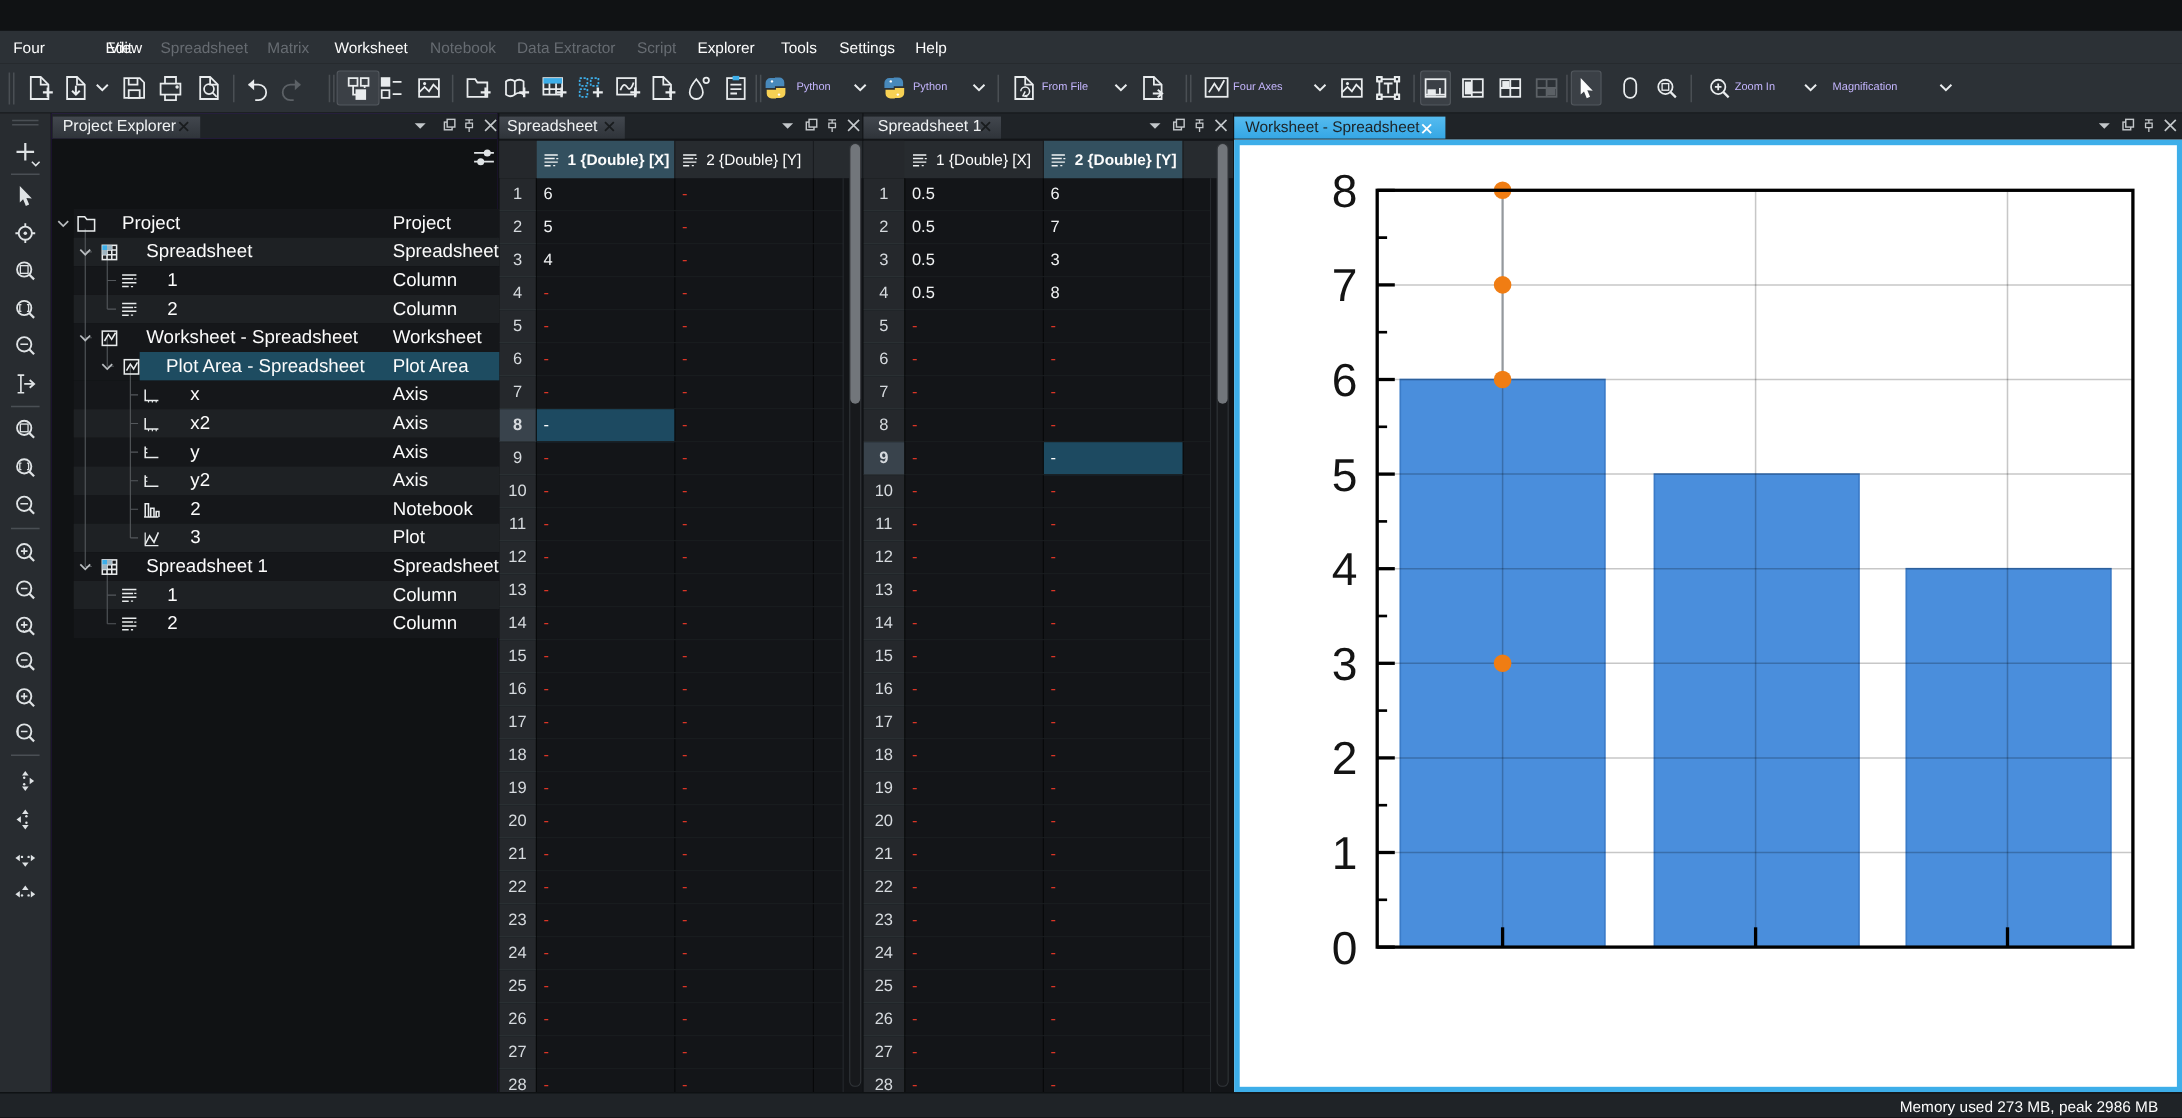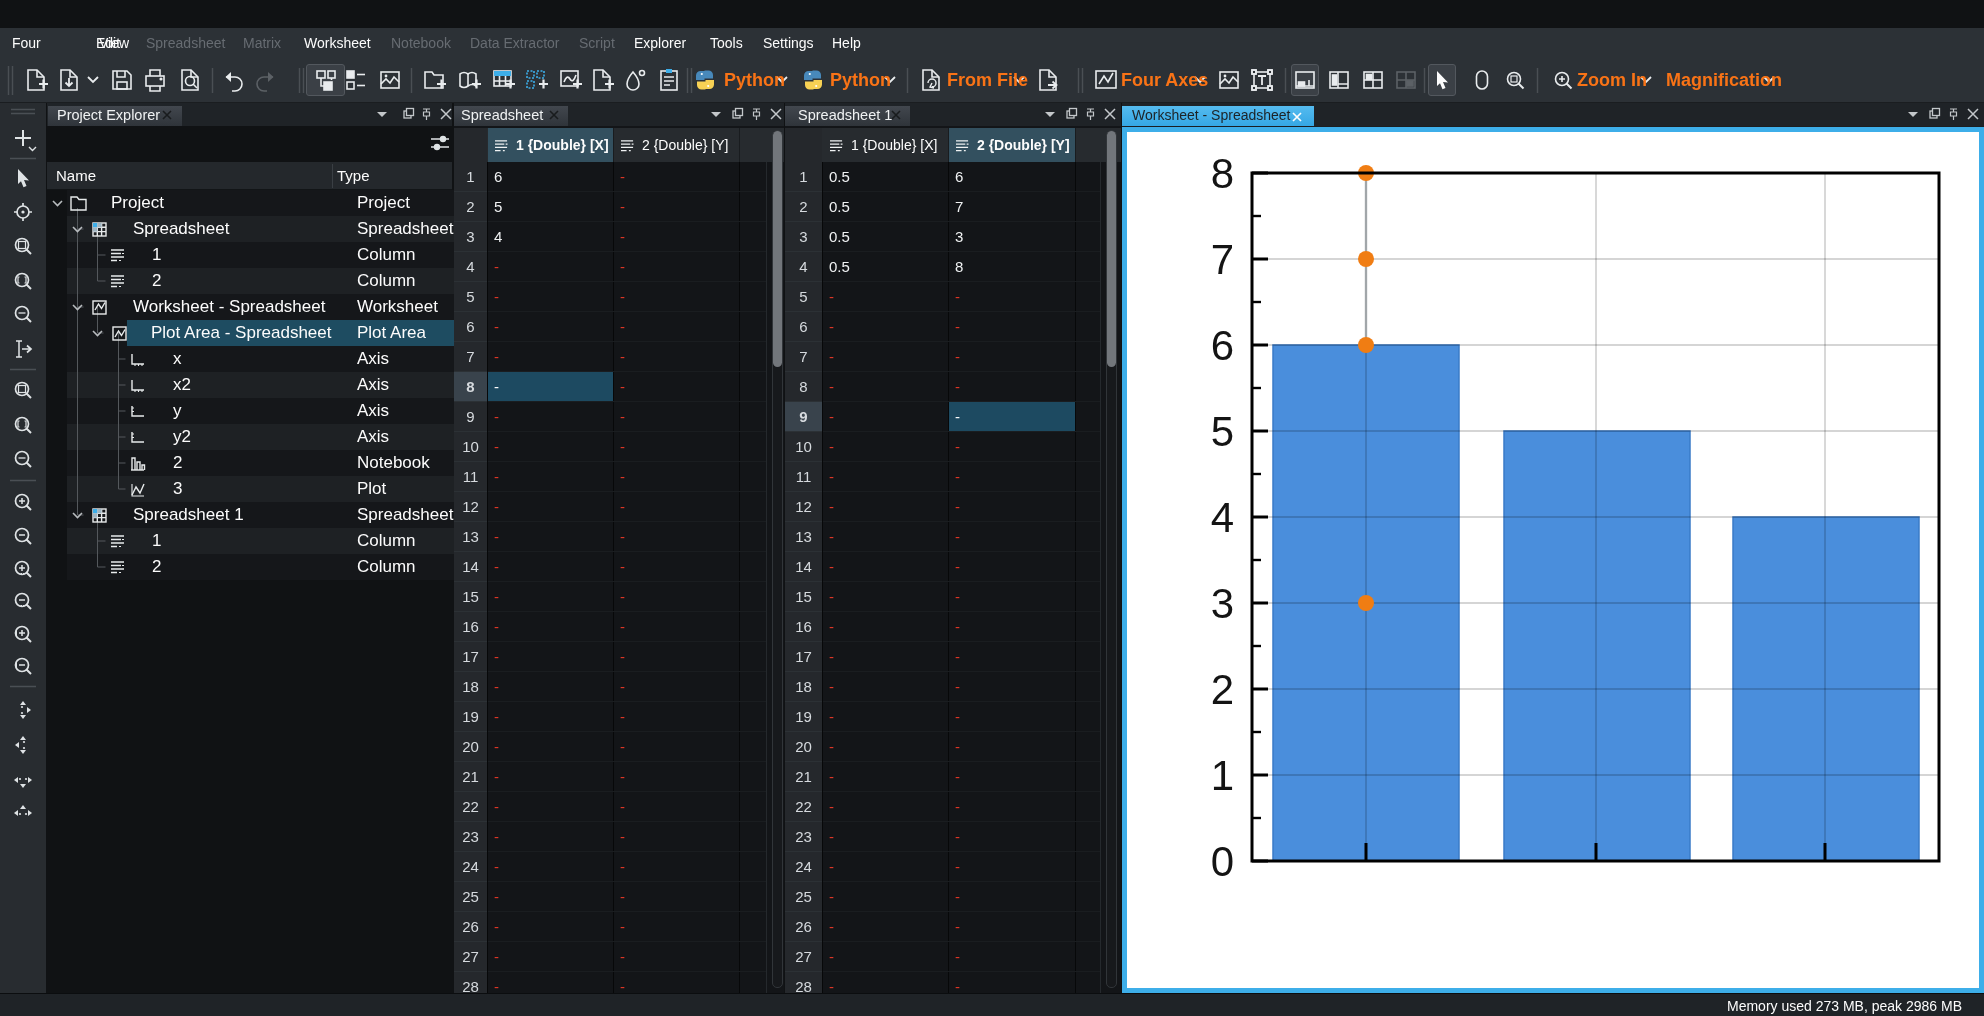--- a/index.html
+++ b/index.html
@@ -7,21 +7,21 @@
 body { font-family:"Liberation Sans", sans-serif; background:#101214; color:#fcfcfc; }
 #app { position:relative; width:1984px; height:1016px; }
 .abs { position:absolute; }
 .txt { position:absolute; white-space:nowrap; }
 
 #titlebar { left:0; top:0; width:1984px; height:28px; background:#2c3136; }
 #menubar { left:0; top:28px; width:1984px; height:30px; background:#2c3136; }
 #toolbar { left:0; top:58px; width:1984px; height:45px; background:#2c3136; border-bottom:1px solid #1a1d20; }
 .menuitem { position:absolute; top:0; height:30px; line-height:31px; font-size:14px; color:#fcfcfc; }
 .menuitem.dis { color:#676c72; }
-.tbtext { position:absolute; top:0; height:45px; line-height:44px; font-size:18px; color:#f97316;font-weight:bold; }
+.tbtext { position:absolute; top:0; height:45px; line-height:44px; font-size:10px; color:#c4b5fd; }
 
 #dock { left:0; top:103px; width:1984px; height:890px; background:#101214; }
 .panel { position:absolute; top:0; }
 .tabbar { position:absolute; left:0; top:0; right:0; height:23px; background:#1f2327; }
 .tabtxt { position:absolute; top:0; height:23px; line-height:23px; font-size:14.5px; color:#f0f2f3; }
 
 #explorer { left:47px; width:405px; height:890px; background:#4c1d95; }
 #lefttb { left:0; top:0; width:46px; height:890px; background:#282c30; position:absolute; }
 .trow { position:absolute; left:0; width:405px; height:26px; font-size:17px; line-height:26px;margin-left:20px; }
 .trow .nm { position:absolute; white-space:nowrap; }
@@ -426,25 +426,20 @@
       <div class="abs" style="left:0;top:23px;width:405px;height:867px;background:#101214;"></div>
 
       <svg class="abs" style="left:382px;top:30px;" width="22" height="20" viewBox="0 0 22 20">
         <g stroke="#dfe3e5" stroke-width="1.6" fill="#dfe3e5">
           <path d="M2 6 h18 M2 14 h18" fill="none"></path>
           <circle cx="14" cy="6" r="2.4"></circle>
             <circle cx="8" cy="14" r="2.4"></circle>
         </g>
       </svg>
 
-      <div class="abs" style="left:0;top:59px;width:405px;height:28px;background:#24282c;border-bottom:1px solid #121517;">
-        <div class="txt" style="left:9px;top:0;height:27px;line-height:27px;font-size:15px;">Name</div>
-        <div class="txt" style="left:290px;top:0;height:27px;line-height:27px;font-size:15px;">Type</div>
-        <div class="abs" style="left:285px;top:2px;width:1px;height:24px;background:#3a3f44;"></div>
-      </div>
       <div id="tree" class="abs" style="left:0;top:87px;width:405px;height:803px;">
         <div class="trow" style="top:0;background:#15171a;"></div>
         <div class="trow" style="top:26px;background:#1e2124;"></div>
         <div class="trow" style="top:52px;background:#15171a;"></div>
         <div class="trow" style="top:78px;background:#1e2124;"></div>
         <div class="trow" style="top:104px;background:#15171a;"></div>
         <div class="trow" style="top:130px;background:#15171a;">
             <div class="abs" style="left:60px;top:0;width:345px;height:26px;background:#1e4c61;"></div>
           </div>
         <div class="trow" style="top:156px;background:#15171a;"></div>

